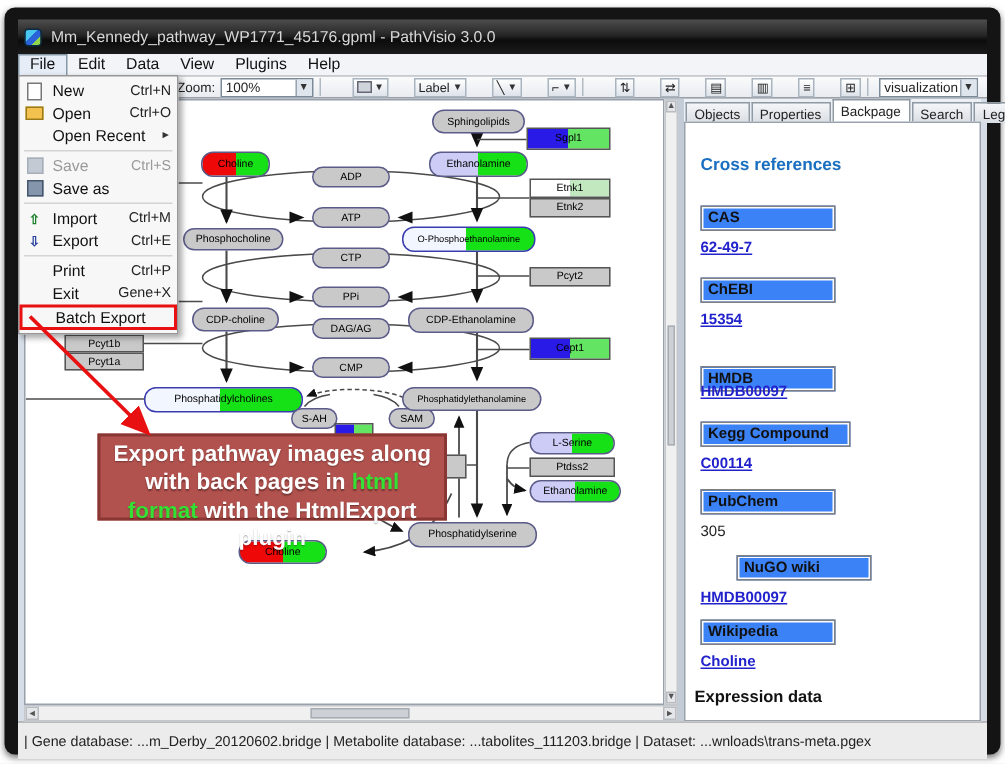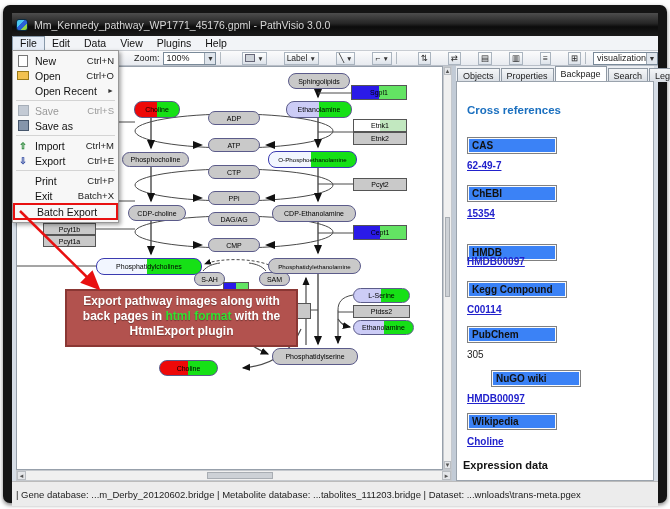--- a/index.html
+++ b/index.html
@@ -10,40 +10,40 @@
   *{box-sizing:border-box; margin:0; padding:0;}
   html,body{width:670px;height:509px;background:#fff;font-family:"Liberation Sans",sans-serif;overflow:hidden;}
   #app{position:absolute;left:0;top:0;width:670px;height:509px;}
   .frame{position:absolute;left:3px;top:5px;width:664px;height:498px;background:#141414;border-radius:7px;box-shadow:0 2px 4px rgba(0,0,0,.5);}
   .titlebar{position:absolute;left:12px;top:13px;width:646px;height:23px;background:linear-gradient(#4d4d4d,#262626 45%,#0c0c0c 60%,#1b1b1b);display:flex;align-items:center;color:#d8d8d8;font-size:10.5px;}
   .app-icon{width:12px;height:12px;margin:0 6px 0 4px;border-radius:3px;background:linear-gradient(135deg,#49c6f0 0 40%,#2a62d8 40% 70%,#8fd44a 70%);border:1px solid #0a2a40;}
   .menubar{position:absolute;left:12px;top:36px;width:646px;height:15px;background:#f2f4f7;border-bottom:1px solid #c8ccd2;display:flex;align-items:center;font-size:10.5px;color:#111;}
   .menubar .mitem{padding:0 7px;height:15px;line-height:15px;}
   .menubar .mitem.active{border:1px solid #8899aa;background:#e6edf7;line-height:13px;}
   .toolbar{position:absolute;left:12px;top:51px;width:646px;height:15px;background:linear-gradient(#fbfbfc,#e8ebf0);border-bottom:1px solid #b9bfc8;display:flex;align-items:center;font-size:9px;color:#222;}
-  .toolbar .tlabel{margin-left:106px;font-size:9px;padding-left:16px;}
+  .toolbar .tlabel{margin-left:106px;font-size:9px;}
   .combo{height:13px;background:#fff;border:1px solid #7a8a99;display:inline-flex;align-items:center;font-size:9px;padding-left:3px;position:relative;margin-left:3px;}
   .combo .arrow{margin-left:auto;width:11px;height:11px;background:#dfe5ec;border-left:1px solid #9aa5b0;font-size:7px;display:flex;align-items:center;justify-content:center;color:#333;}
   .tbtn{height:13px;border:1px solid #aab4bf;background:linear-gradient(#fff,#dde3ea);display:inline-flex;align-items:center;padding:0 2px;margin-left:17px;font-size:8.5px;color:#222;}
   .tbtn .da{font-size:6.5px;margin-left:2px;color:#333;}
   .tsep{width:1px;height:12px;background:#b2bac2;margin:0 4px;}
   .gicon{width:10px;height:8px;background:#cfd4da;border:1px solid #667;}
   .main-bg{position:absolute;left:12px;top:66px;width:646px;height:415px;background:#d6dde6;}
   .canvas{position:absolute;left:16px;top:66px;width:427px;height:404px;background:#fff;border:1px solid #97a0ab;overflow:hidden;}
   .canvas svg{position:absolute;left:0;top:0;z-index:1;}
   .node{position:absolute;z-index:2;display:flex;align-items:center;justify-content:center;font-size:7px;color:#000;border:1px solid #5b5b8a;border-radius:8px;overflow:visible;white-space:nowrap;}
   .gene{border-radius:0;border:1px solid #555;}
   .n-gray{background:#c9c9c9;}
   .n-redgreen{background:linear-gradient(to right,var(--node-red) 50%,var(--node-green) 50%);}
   .n-lavgreen{background:linear-gradient(to right,var(--node-lavender) 50%,var(--node-green) 50%);}
   .n-whitegreen{background:linear-gradient(to right,#f2f6ff 48%,var(--node-green) 48%);border-color:#3b3bb0;}
   .g-bluegreen{background:linear-gradient(to right,var(--gene-blue) 50%,#63e463 50%);}
   .g-whitegreen{background:linear-gradient(to right,#ffffff 50%,#c2e8c0 50%);}
   .fs6{font-size:6.2px;}
-  .annotation{position:absolute;left:48px;top:222px;width:233px;height:58px;background:var(--annotation-bg);border:2px solid var(--annotation-border);z-index:5;color:#fff;font-weight:bold;font-size:12px;text-align:center;padding:3px 6px;line-height:1.25;text-shadow:0 1px 1px rgba(0,0,0,.35);}
+  .annotation{position:absolute;left:48px;top:222px;width:233px;height:58px;background:var(--annotation-bg);border:2px solid var(--annotation-border);z-index:5;color:#fff;font-weight:bold;font-size:15px;text-align:center;padding:3px 6px;line-height:1.25;text-shadow:0 1px 1px rgba(0,0,0,.35);}
   .annotation .hl{color:var(--highlight-green);}
   .vscroll{position:absolute;left:443px;top:66px;width:9px;height:404px;background:#f0f0f0;border:1px solid #c4c8cd;font-size:6px;color:#555;}
   .hscroll{position:absolute;left:16px;top:470px;width:436px;height:11px;background:#f0f0f0;border:1px solid #c4c8cd;font-size:6px;color:#555;}
   .sb-arrow{position:absolute;display:flex;align-items:center;justify-content:center;background:#e4e6e9;border:1px solid #b9bdc2;}
   .thumb{position:absolute;background:#cdd1d6;border:1px solid #a8adb3;}
   .divider{position:absolute;left:452px;top:66px;width:4px;height:415px;background:#c2cbd6;}
   .sidebar{position:absolute;left:456px;top:66px;width:198px;height:415px;background:#eceff3;}
   .tabs{position:absolute;left:0;top:0;width:198px;height:16px;display:flex;font-size:9px;color:#222;align-items:flex-end;}
   .tab{border:1px solid #8f99a4;border-bottom:none;background:linear-gradient(#f4f6f8,#d9dee4);padding:2px 5px;margin-left:1px;height:14px;}
   .tab.active{background:#fff;height:16px;font-weight:normal;border-bottom:1px solid #fff;}
@@ -329,21 +329,21 @@
     </div>
     <div class="fm-sep"></div>
     <div class="fm-item">
       <span class="ico"></span>
       <span class="lab">Print</span>
         <span class="sc">Ctrl+P</span>
     </div>
     <div class="fm-item">
       <span class="ico"></span>
       <span class="lab">Exit</span>
-        <span class="sc">Batch+X</span>
+        <span class="sc">Gene+X</span>
     </div>
     <div class="fm-item hl">
       <span class="ico"></span>
       <span class="lab">Batch Export</span>
     </div>
   </div>
 
   <svg class="overlay-svg" viewBox="0 0 670 509">
     <defs>
       <marker id="ahr" markerWidth="9" markerHeight="9" refX="6" refY="3.5" orient="auto">

